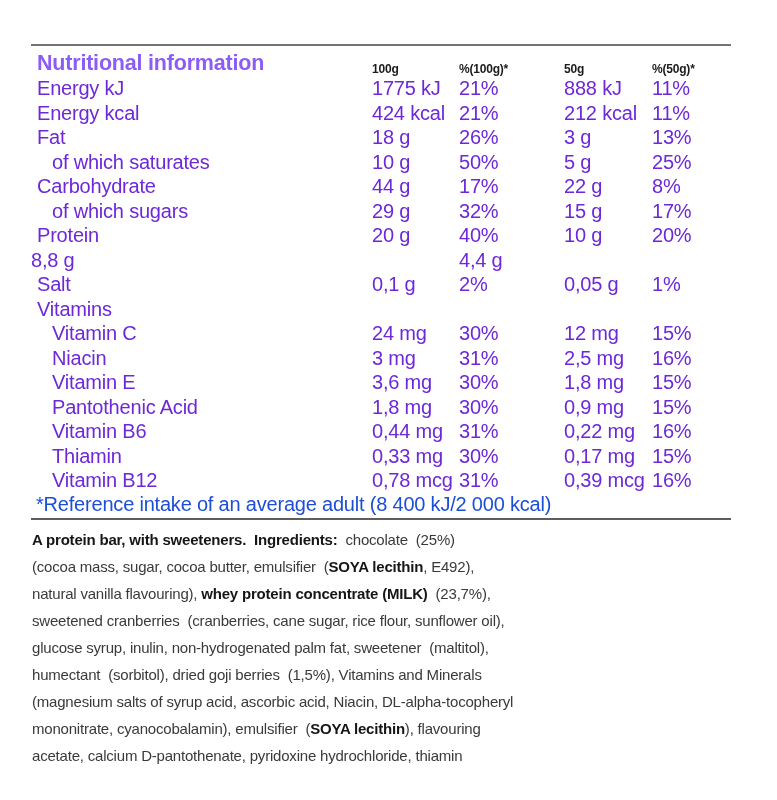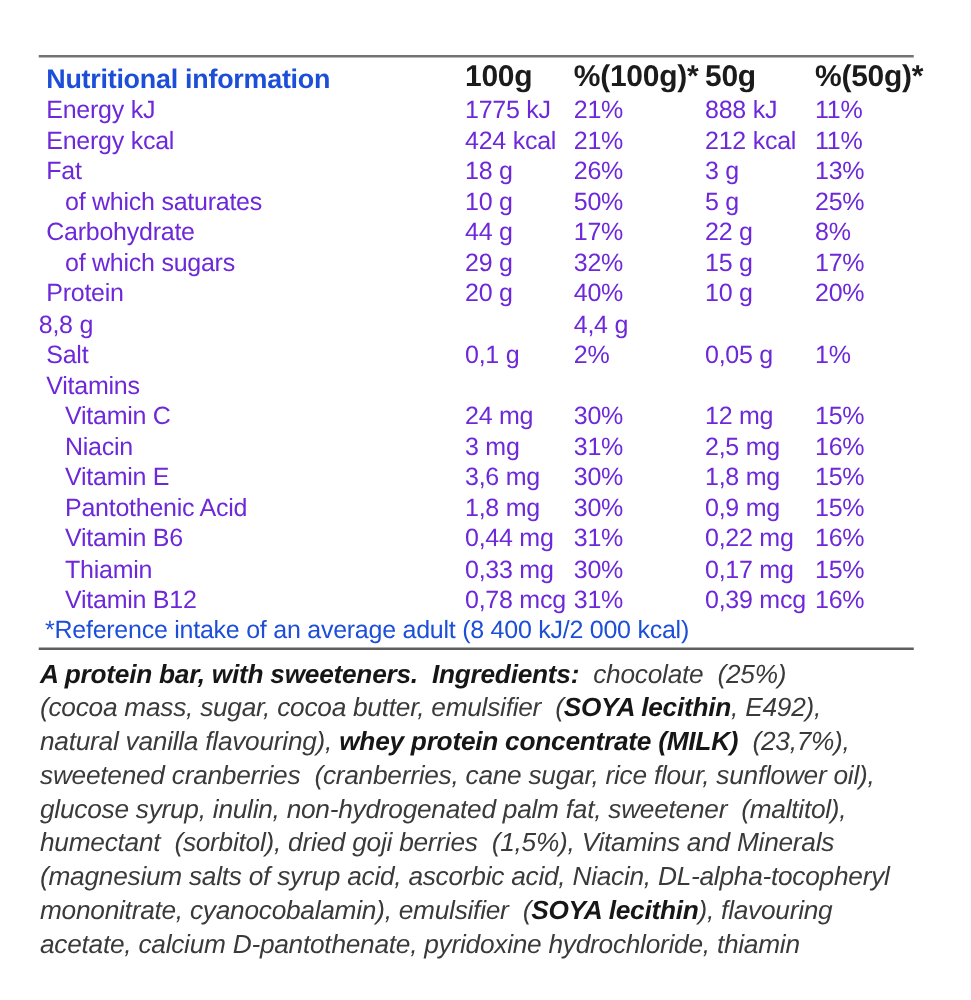--- a/index.html
+++ b/index.html
@@ -27,27 +27,27 @@
   .thead {
     display: grid;
     grid-template-columns: 341px 87px 105px 88px 79px;
     align-items: end;
     height: 28px;
     padding-top: 2px;
   }
   .title {
     font-weight: 700;
     font-size: 21.5px;
-    color: #1d4ed8;
+    color: #8b5cf6;
     padding-left: 6px;
     white-space: nowrap;
   }
   .hd {
     font-weight: 700;
-    font-size: 24px;
+    font-size: 12px;
     color: #1b1b1b;
     white-space: nowrap;
   }
   .trow {
     display: grid;
     grid-template-columns: 341px 87px 105px 88px 79px;
     height: 24.5px;
     line-height: 24.5px;
     font-size: 20px;
     color: #6d28d9;
@@ -62,24 +62,23 @@
     padding: 0 0 2px 5px;
     border-bottom: 2px solid #5e5e5e;
     white-space: nowrap;
   }
   .ingredients {
     margin-top: 6px;
     padding-left: 1px;
   }
   .ing-line {
     white-space: pre;
-    font-size: 21px;
+    font-size: 15px;
     line-height: 27px;
     color: #3a3a3a;
-    font-style: italic;
   }
   .ing-line .b {
     font-weight: 700;
     color: #161616;
   }
 </style>
 </head>
 <body>
 
 <div class="sheet">

